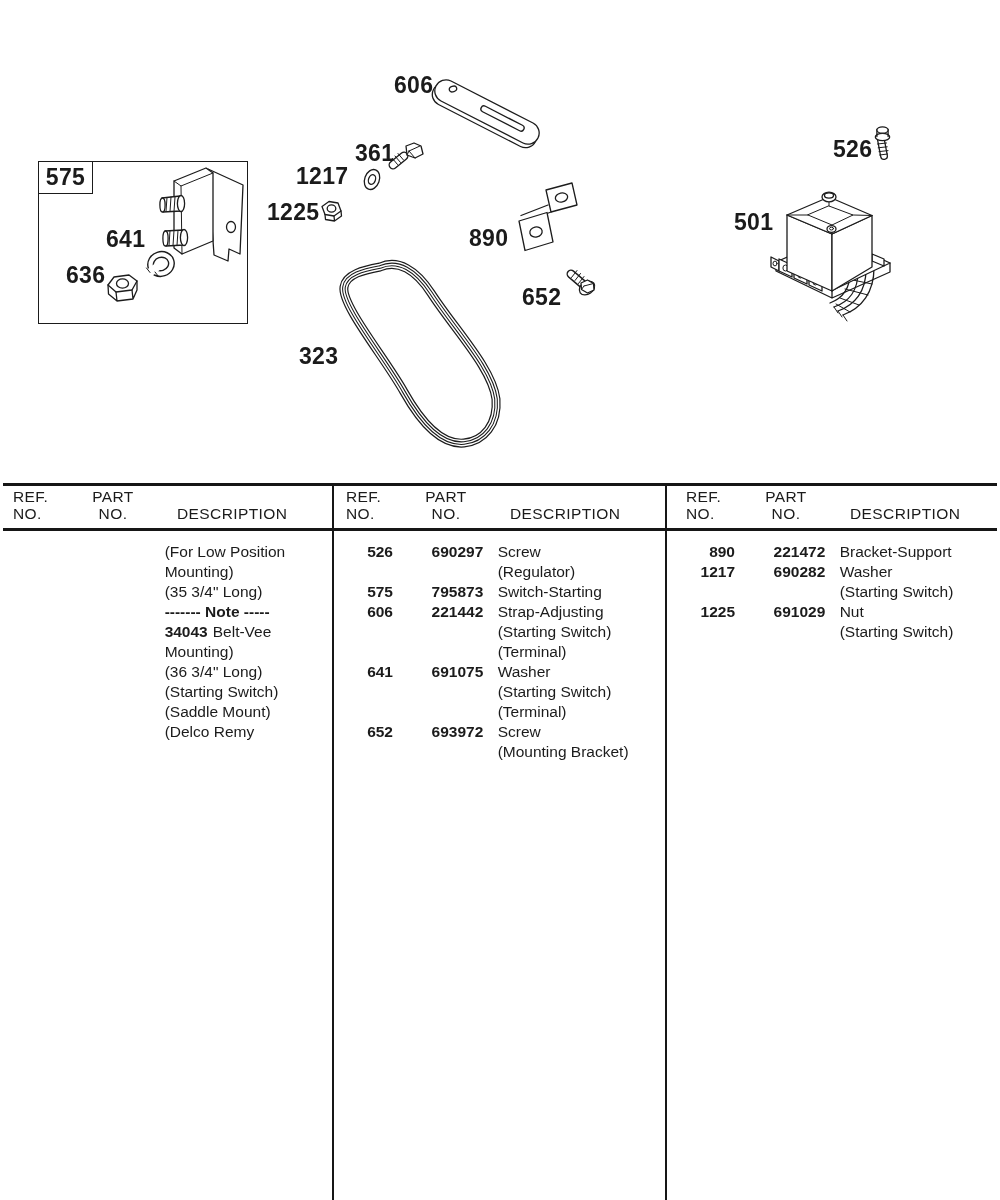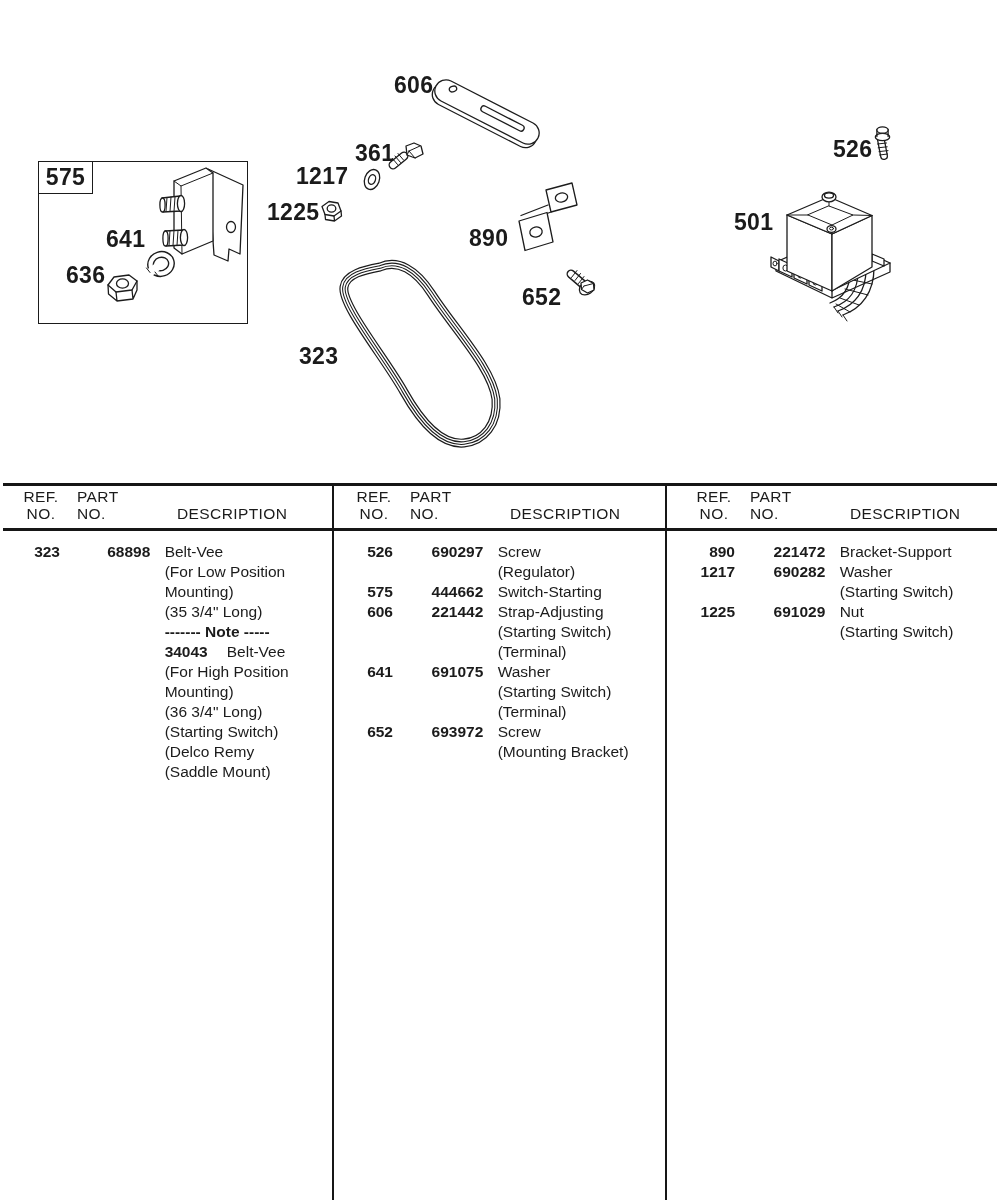--- a/index.html
+++ b/index.html
@@ -15,32 +15,32 @@
     display:flex;align-items:center;justify-content:center}
   .box-label .lbl{position:static}
   
   .topline{position:absolute;left:3px;top:483px;width:994px;height:3px;background:#161616}
   .hline2{position:absolute;left:3px;top:528px;width:994px;height:2.6px;background:#161616}
   .vline{position:absolute;top:483px;height:717px;width:1.8px;background:#161616}
   .v1{left:332px}.v2{left:665px}
   
   .hcol{position:absolute;top:488px;width:330px;height:40px;font-size:15.5px;letter-spacing:.4px}
   .hc1{left:3px}.hc2{left:336px}.hc3{left:676px}
-  .h-ref{position:absolute;left:10px;width:56px;text-align:center;line-height:17px}
-  .h-part{position:absolute;left:74px;width:56px;text-align:left;line-height:17px}
+  .h-ref{position:absolute;left:10px;width:56px;line-height:17px}
+  .h-part{position:absolute;left:82px;width:56px;text-align:center;line-height:17px}
   .h-desc{position:absolute;left:174px;top:17px;line-height:17px}
   
   .bcol{position:absolute;top:542px;width:330px;font-size:15.5px;line-height:20px;white-space:nowrap}
   .bc1{left:3px}.bc2{left:336px}.bc3{left:678px}
   .ln{height:20px}
   .rf,.pt{display:inline-block;font-weight:700}
   .rf{width:57px;text-align:right}
   .pt{width:86px;text-align:right}
   .ds{margin-left:10px}
-  .ds b{font-weight:700;margin-right:19px}
+  .ds b{font-weight:700;margin-right:5px}
   .ds b:empty{margin-right:0}
   
   .k{stroke:#1c1c1c;stroke-width:1.3;fill:none;stroke-linecap:round;stroke-linejoin:round}
   .kw{stroke:#1c1c1c;stroke-width:1.3;fill:#ffffff;stroke-linecap:round;stroke-linejoin:round}
   .thin{stroke-width:1}
 </style>
 </head>
 <body>
 
 <svg class="art" width="1000" height="484" viewBox="0 0 1000 484">
@@ -214,25 +214,20 @@
   </div>
   <div class="h-part">
     <div>PART</div>
     <div>NO.</div>
   </div>
   <div class="h-desc">DESCRIPTION</div>
 </div>
 
 <div class="bcol bc1">
 
-    <div class="ln">
-      <span class="rf">323</span>
-      <span class="pt">68898</span>
-      <span class="ds"><b></b><span>Belt-Vee</span></span>
-    </div>
 
     <div class="ln">
       <span class="rf"></span>
       <span class="pt"></span>
       <span class="ds"><b></b><span>(For Low Position</span></span>
     </div>
 
     <div class="ln">
       <span class="rf"></span>
       <span class="pt"></span>
@@ -250,25 +245,20 @@
       <span class="pt"></span>
       <span class="ds"><b>------- Note -----</b><span></span></span>
     </div>
 
     <div class="ln">
       <span class="rf"></span>
       <span class="pt"></span>
       <span class="ds"><b>34043</b><span>Belt-Vee</span></span>
     </div>
 
-    <div class="ln">
-      <span class="rf"></span>
-      <span class="pt"></span>
-      <span class="ds"><b></b><span>(For High Position</span></span>
-    </div>
 
     <div class="ln">
       <span class="rf"></span>
       <span class="pt"></span>
       <span class="ds"><b></b><span>Mounting)</span></span>
     </div>
 
     <div class="ln">
       <span class="rf"></span>
       <span class="pt"></span>
@@ -279,47 +269,47 @@
     <div class="ln">
       <span class="rf"></span>
       <span class="pt"></span>
       <span class="ds"><b></b><span>(Starting Switch)</span></span>
     </div>
 
 
     <div class="ln">
       <span class="rf"></span>
       <span class="pt"></span>
+      <span class="ds"><b></b><span>(Saddle Mount)</span></span>
+    </div>
+
+    <div class="ln">
+      <span class="rf"></span>
+      <span class="pt"></span>
       <span class="ds"><b></b><span>(Delco Remy</span></span>
-    </div>
-
-    <div class="ln">
-      <span class="rf"></span>
-      <span class="pt"></span>
-      <span class="ds"><b></b><span>(Saddle Mount)</span></span>
     </div>
 
   </div>
 <div class="bcol bc2">
 
     <div class="ln">
       <span class="rf">526</span>
       <span class="pt">690297</span>
       <span class="ds"><b></b><span>Screw</span></span>
     </div>
 
     <div class="ln">
       <span class="rf"></span>
       <span class="pt"></span>
       <span class="ds"><b></b><span>(Regulator)</span></span>
     </div>
 
     <div class="ln">
       <span class="rf">575</span>
-      <span class="pt">444662</span>
+      <span class="pt">795873</span>
       <span class="ds"><b></b><span>Switch-Starting</span></span>
     </div>
 
     <div class="ln">
       <span class="rf">606</span>
       <span class="pt">221442</span>
       <span class="ds"><b></b><span>Strap-Adjusting</span></span>
     </div>
 
 

